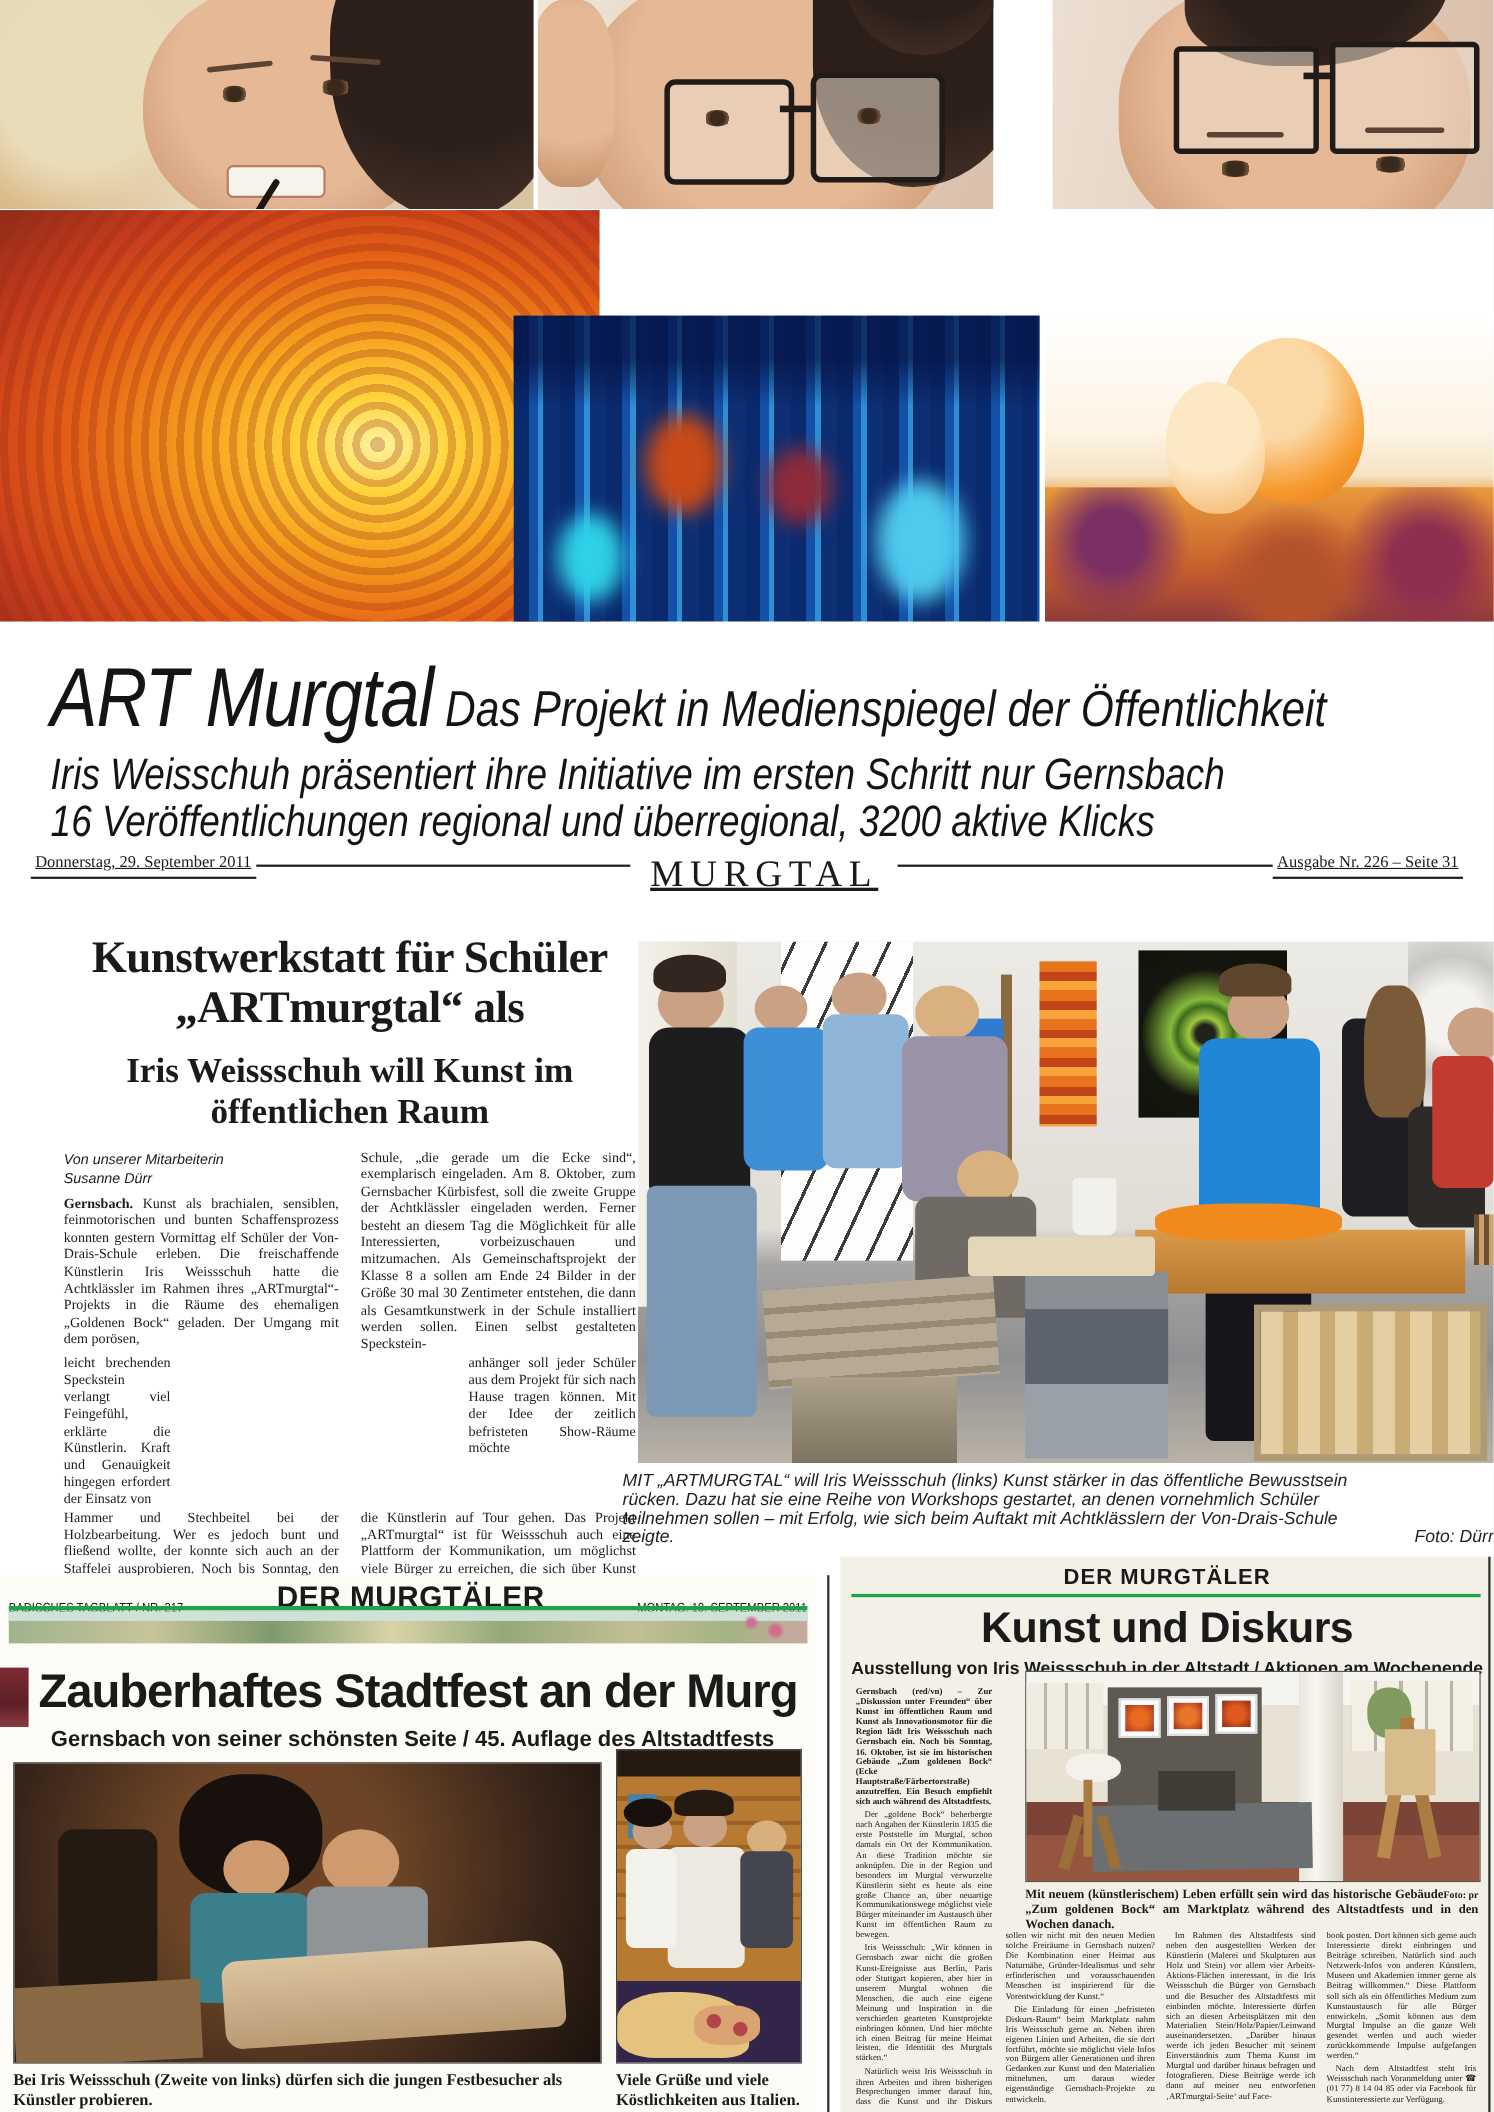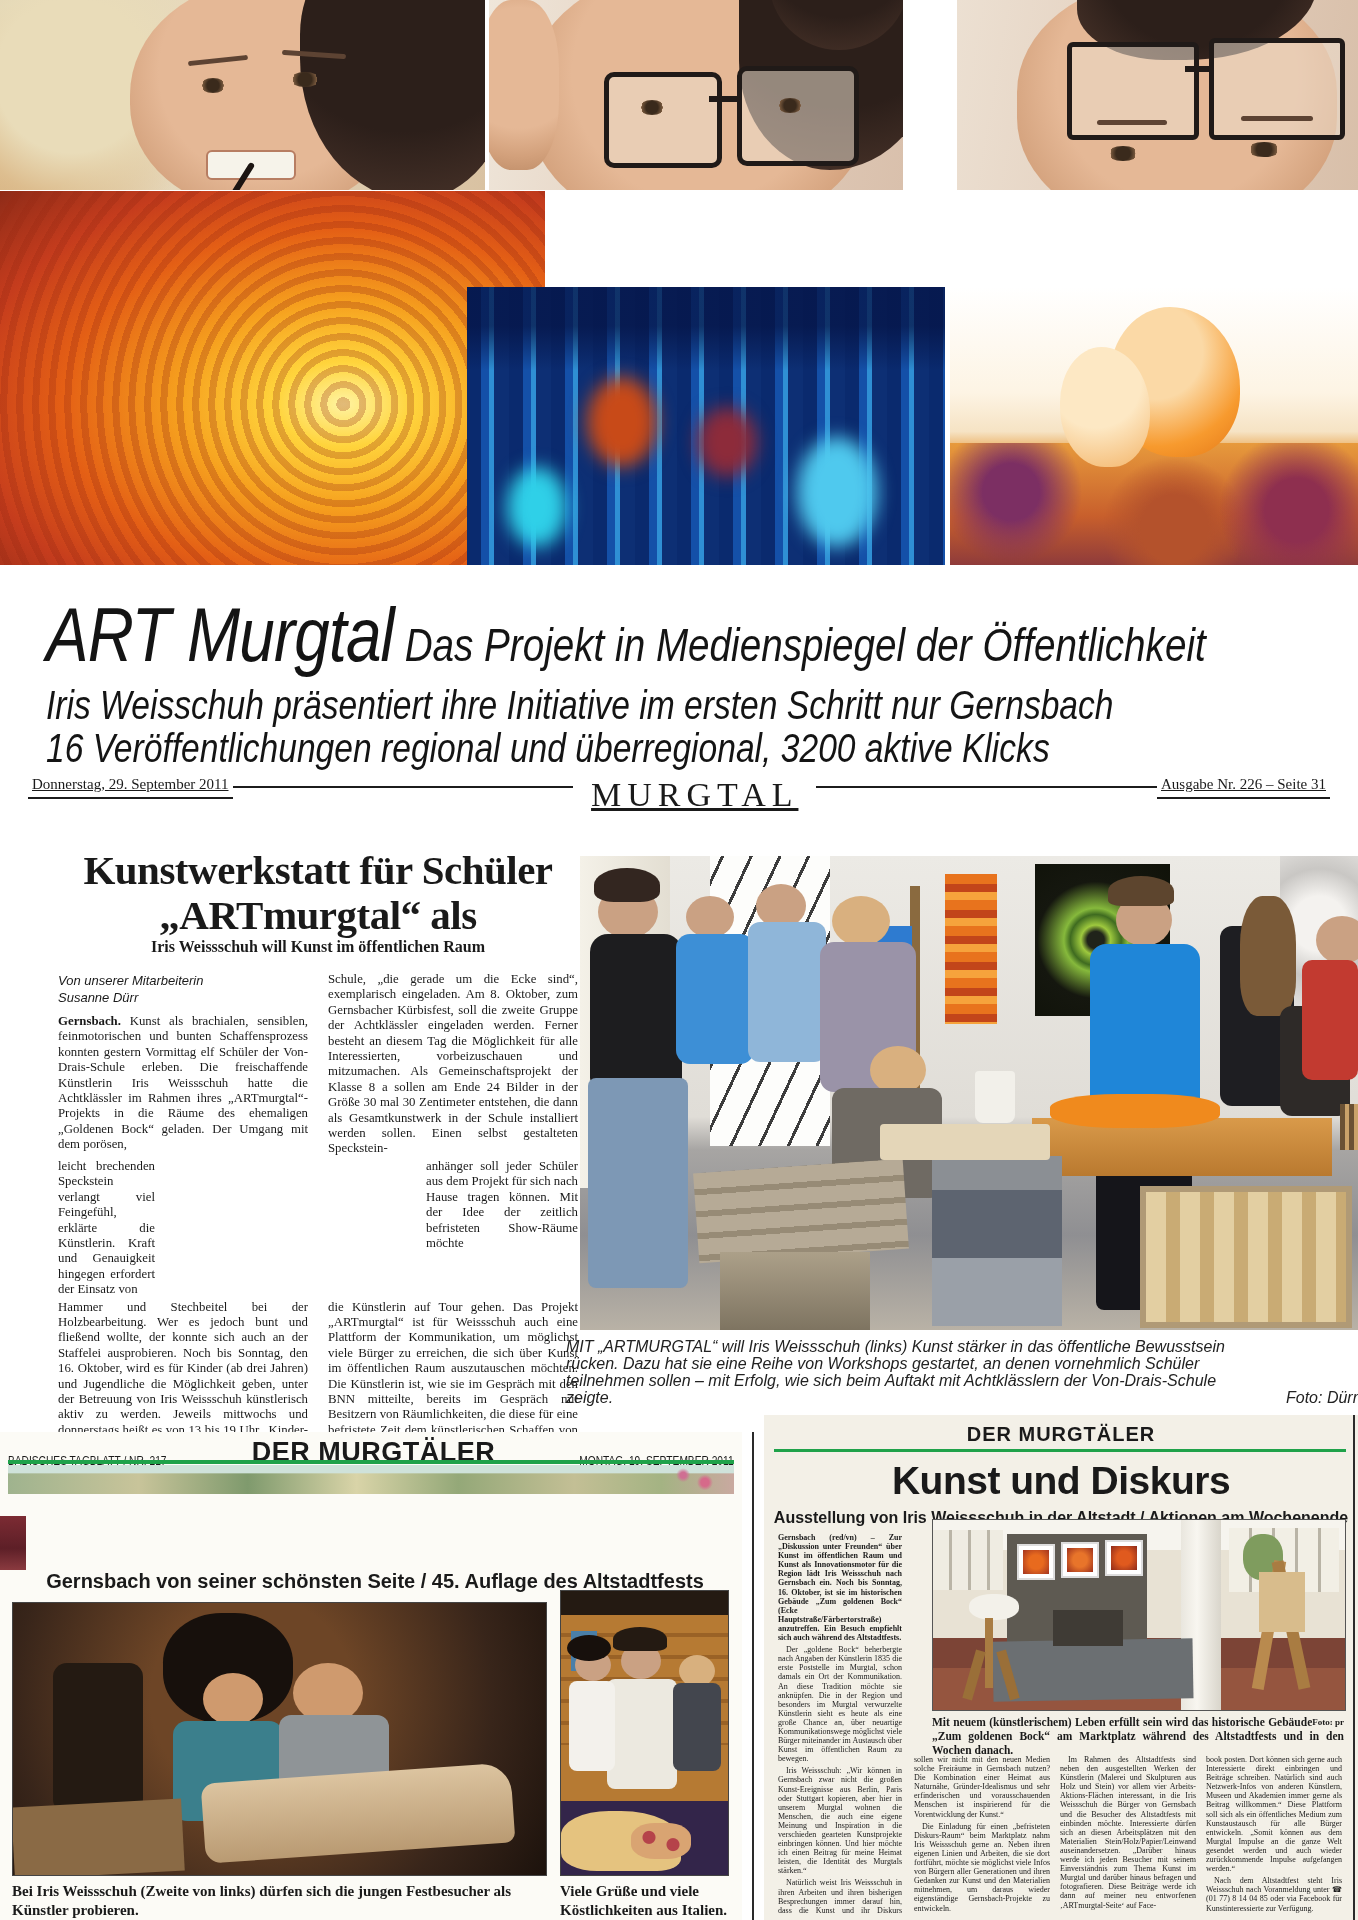--- a/index.html
+++ b/index.html
@@ -51,21 +51,21 @@
   
   .masthead{position:absolute;left:28px;top:776px;width:1302px;display:flex;align-items:flex-start;
             font-family:"Liberation Serif",serif;text-decoration:underline;}
   .mh-side{font-size:15px;padding:0 4px 4px 4px;border-bottom:2px solid #1c1c1c;white-space:nowrap;}
   .mh-line{flex:1;height:0;border-top:2px solid #1c1c1c;margin:10px 0 0 0;}
   .mh-title{font-size:34px;letter-spacing:6px;padding:0 18px;font-weight:normal;}
 
   
   .ma-left{position:absolute;left:58px;top:848px;width:520px;}
   .ma-h1{font-size:41px;line-height:45px;font-weight:bold;text-align:center;letter-spacing:-.5px;}
-  .ma-sub{font-size:16px;font-weight:bold;text-align:center;margin-top:0;}
+  .ma-sub{font-size:32px;font-weight:bold;text-align:center;margin-top:17px;}
   .ma-byline{font-family:"Liberation Sans",sans-serif;font-style:italic;font-size:13px;line-height:17px;margin-bottom:8px;}
   .ma-body{margin-top:16px;font-size:12.8px;line-height:15.4px;text-align:justify;}
   .ma-row{display:flex;gap:20px;}
   .ma-col{flex:1;min-width:0;}
   .band2{display:flex;margin:2px 0;}
   .n1{width:97px;text-align:justify;}
   .n2{width:152px;margin-left:auto;text-align:justify;}
   .pullquote{width:252px;margin:14px 10px 0 12px;align-self:flex-start;border-top:2px solid #222;border-bottom:2px solid #222;
              padding:10px 4px;text-align:center;font-size:19px;line-height:23px;background:#fff;}
   .ind{text-indent:13px;}
@@ -281,20 +281,21 @@
 
   <div class="clip-left">
     <div class="cl-head">
       <span class="s">BADISCHES TAGBLATT / NR. 217</span>
       <span class="t">DER MURGTÄLER</span>
       <span class="s r">MONTAG, 19. SEPTEMBER 2011</span>
     </div>
     <div class="green-rule" style="left:8px;top:28px;width:726px;"></div>
     <div class="strip"></div>
     <div class="cl-maroon"></div>
+    <div class="cl-h1">Zauberhaftes Stadtfest an der Murg</div>
     <div class="cl-sub">Gernsbach von seiner schönsten Seite / 45. Auflage des Altstadtfests</div>
 
     <div class="photoL">
       <div class="shp" style="left:150px;top:10px;width:130px;height:110px;background:#17100c;border-radius:45%;"></div>
       <div class="shp" style="left:190px;top:70px;width:60px;height:52px;background:#cf9a6e;border-radius:50%;"></div>
       <div class="shp" style="left:160px;top:118px;width:110px;height:100px;background:#3b7f8c;border-radius:14px;"></div>
       <div class="shp" style="left:280px;top:60px;width:70px;height:60px;background:#cf9a6e;border-radius:50%;"></div>
       <div class="shp" style="left:266px;top:112px;width:110px;height:90px;background:#8f9497;border-radius:12px;"></div>
       <div class="shp" style="left:40px;top:60px;width:90px;height:150px;background:#241a12;border-radius:14px;"></div>
       <div class="shp" style="left:190px;top:170px;width:310px;height:80px;background:linear-gradient(180deg,#dcc4a0,#b99a72);border-radius:14px 30px 10px 16px;transform:rotate(-4deg);"></div>

